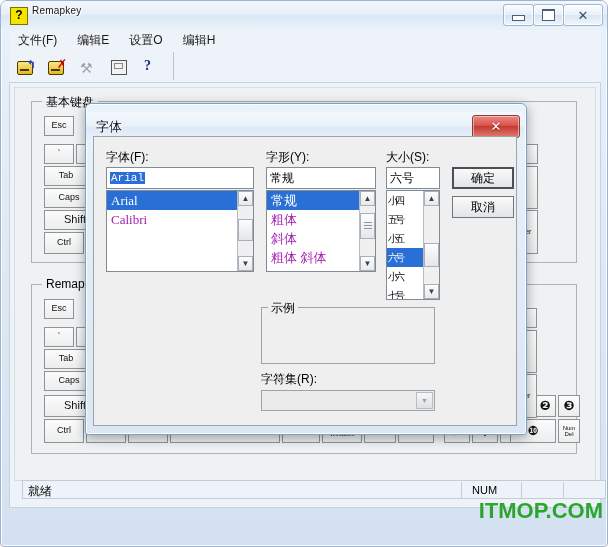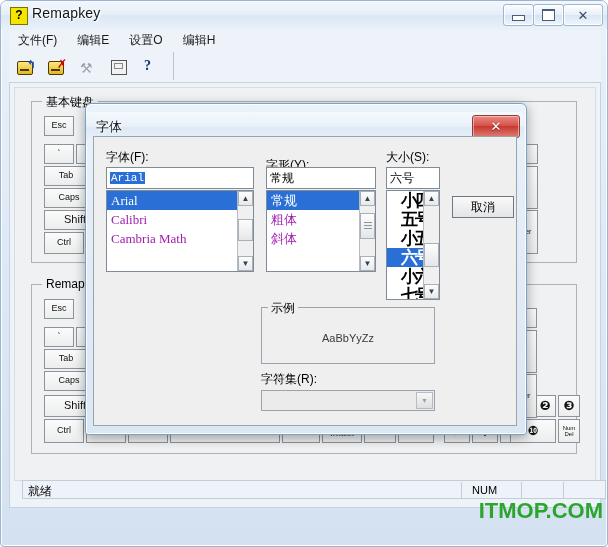--- a/index.html
+++ b/index.html
@@ -24,21 +24,21 @@
     background:linear-gradient(180deg,#f2f7fc 0%,#e6eef8 48%,#dbe7f4 52%,#e9f1fa 100%);
   }
   #title-icon{
     position:absolute;left:9px;top:6px;width:16px;height:16px;
     background:#f4e400;border:1px solid #7a7300;
     font-size:12px;font-weight:bold;color:#000;
     text-align:center;line-height:15px;
   }
   #title-text{
     position:absolute;left:31px;top:4px;
-    font-size:14px;color:#10151c;letter-spacing:.2px;
+    font-size:10px;color:#10151c;letter-spacing:.2px;
     text-shadow:0 0 3px #fff,0 0 5px #fff,1px 1px 0 #fff;
     white-space:nowrap;
   }
   .cap-btn{
     position:absolute;top:3px;height:20px;
     border:1px solid #9fb6cd;border-radius:3px;
     background:linear-gradient(180deg,#fbfdff 0%,#e6eef8 50%,#d6e3f2 51%,#eef5fc 100%);
     box-shadow:inset 0 0 0 1px rgba(255,255,255,.8);
     cursor:default;
   }
@@ -194,24 +194,23 @@
   .fd-list-items{position:absolute;left:0;top:0;right:16px;bottom:0;overflow:hidden;}
   .fd-item{
     height:19px;line-height:19px;font-size:13px;color:#a21caf;
     padding-left:4px;white-space:nowrap;overflow:hidden;cursor:default;
     font-family:"Liberation Serif","DejaVu Serif",serif;
   }
   .fd-item.sel{background:#2a6fd6;color:#fff;}
   .fd-item.cjk{font-family:"Liberation Sans",sans-serif;font-size:13px;}
   
   .size-item{
-    height:19px;line-height:19px;font-size:17px;color:#000;
-    padding-left:14px;white-space:nowrap;overflow:hidden;cursor:default;
+    height:19px;line-height:19px;font-size:10px;color:#000;
+    padding-left:1px;white-space:nowrap;overflow:hidden;cursor:default;
     letter-spacing:-3px;
-    font-weight:bold;
   }
   .size-item.sel{background:#2a6fd6;color:#fff;}
   
   .vscroll{
     position:absolute;right:0;top:0;width:16px;bottom:0;
     background:#f0f0f0;border-left:1px solid #b5bcc4;box-sizing:border-box;
   }
   .sb-arrow{
     position:absolute;left:0;width:15px;height:15px;
     background:linear-gradient(180deg,#fdfdfd,#e7e9eb);
@@ -427,38 +426,38 @@
     <div id="fd-body">
 
       <div class="fd-label" style="left:12px;top:12px;">字体(F):</div>
       <div class="fd-edit" style="left:12px;top:30px;width:148px;">
         <span class="selected-text">Arial</span>
       </div>
       <div class="fd-list" style="left:12px;top:53px;width:148px;height:82px;">
         <div class="fd-list-items">
           <div class="fd-item sel">Arial</div>
           <div class="fd-item">Calibri</div>
-          <div class="fd-item">Cambria Math</div>
         </div>
         <div class="vscroll">
           <div class="sb-arrow sb-up">▲</div>
           <div class="sb-thumb" style="top:28px;height:22px;"></div>
           <div class="sb-arrow sb-down">▼</div>
         </div>
       </div>
 
-      <div class="fd-label" style="left:172px;top:12px;margin-top:8px;">字形(Y):</div>
+      <div class="fd-label" style="left:172px;top:12px;">字形(Y):</div>
       <div class="fd-edit" style="left:172px;top:30px;width:110px;">
         <span>常规</span>
       </div>
       <div class="fd-list" style="left:172px;top:53px;width:110px;height:82px;">
         <div class="fd-list-items">
           <div class="fd-item cjk sel">常规</div>
           <div class="fd-item cjk">粗体</div>
           <div class="fd-item cjk">斜体</div>
+          <div class="fd-item cjk">粗体 斜体</div>
         </div>
         <div class="vscroll">
           <div class="sb-arrow sb-up">▲</div>
           <div class="sb-thumb" style="top:22px;height:26px;">
               <span class="grip"></span>
             </div>
           <div class="sb-arrow sb-down">▼</div>
         </div>
       </div>
 
@@ -476,25 +475,25 @@
           <div class="size-item">七号</div>
 
         </div>
         <div class="vscroll">
           <div class="sb-arrow sb-up">▲</div>
           <div class="sb-thumb" style="top:52px;height:24px;"></div>
           <div class="sb-arrow sb-down">▼</div>
         </div>
       </div>
 
+      <div class="fd-btn default" style="left:358px;top:30px;">确定</div>
       <div class="fd-btn" style="left:358px;top:59px;">取消</div>
 
       <div id="fd-sample">
         <span id="fd-sample-title">示例</span>
-        <div id="fd-sample-text">AaBbYyZz</div>
       </div>
 
       <div class="fd-label" style="left:167px;top:234px;">字符集(R):</div>
       <div class="fd-combo" style="left:167px;top:253px;width:174px;">
         <span class="arrowbox">▼</span>
       </div>
     </div>
   </div>
 
 </div>

